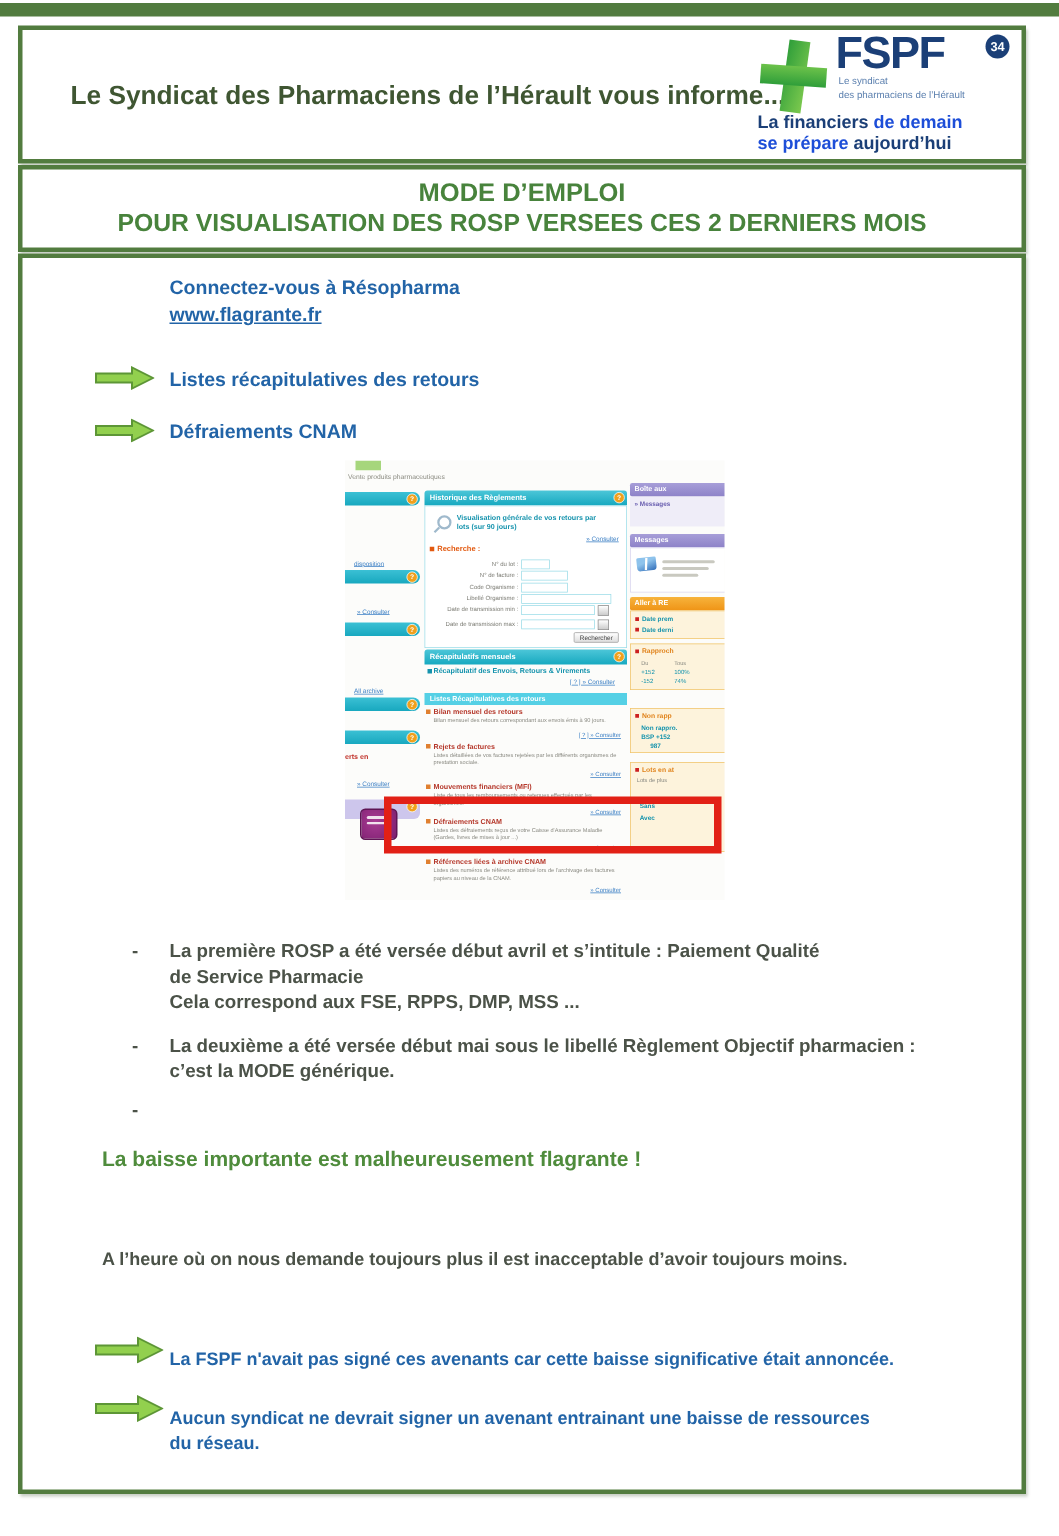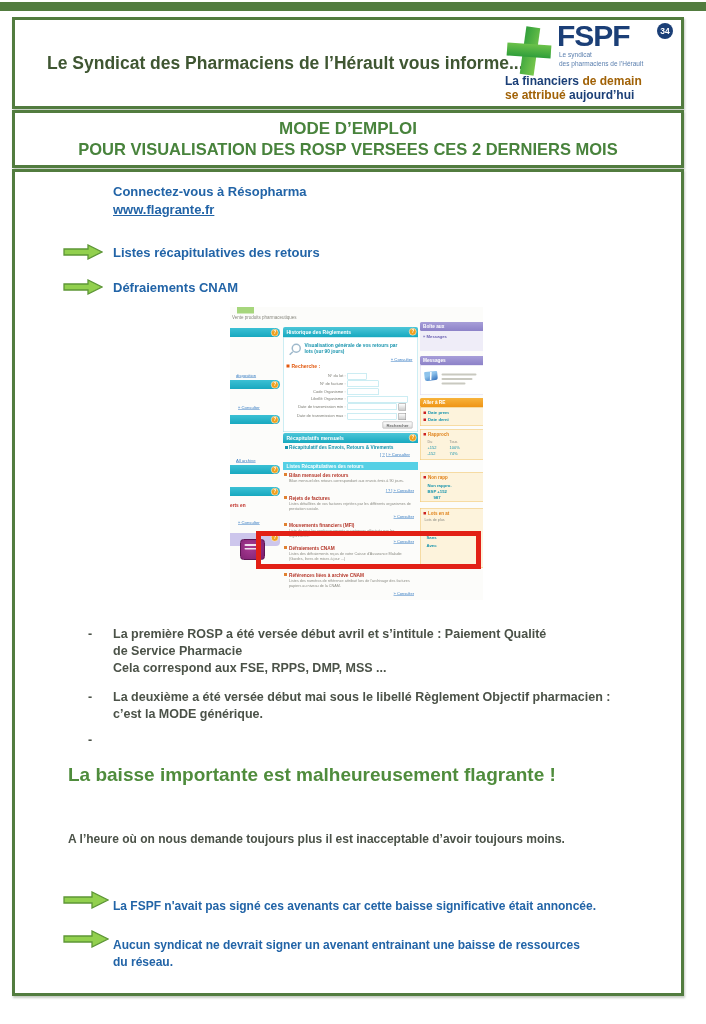--- a/index.html
+++ b/index.html
@@ -23,31 +23,31 @@
   
   .logo{position:absolute;right:6px;top:3px;width:172px;height:80px;}
   .cross{position:absolute;left:2px;top:4px;width:48px;height:48px;}
   .cross .cv{position:absolute;left:18px;top:0;width:14px;height:48px;background:linear-gradient(100deg,#2f9e3a,#7cc94e);transform:rotate(8deg);}
   .cross .ch{position:absolute;left:2px;top:17px;width:44px;height:13px;background:linear-gradient(180deg,#6cc24a,#2f9e3a);transform:rotate(4deg);}
   .logo-name{position:absolute;left:54px;top:-4px;font-size:30px;font-weight:bold;color:#1b3f77;letter-spacing:-1px;}
   .logo-dept{position:absolute;right:2px;top:0px;width:16px;height:16px;border-radius:50%;background:#1b3f77;
              color:#fff;font-size:8.5px;font-weight:bold;text-align:center;line-height:16px;}
   .logo-sub{position:absolute;left:56px;top:28px;font-size:6.5px;color:#5a7fae;line-height:1.35;}
   .logo-tag{position:absolute;left:2px;bottom:0;font-size:12px;font-weight:bold;line-height:1.15;white-space:nowrap;}
-  .navy{color:#1b3f77;} .grn{color:#a16207;}
+  .navy{color:#1b3f77;} .grn{color:#1d4ed8;}
 
   
   .abs{position:absolute;}
   .blue{color:#2264a7;font-weight:bold;}
   .connect{left:98px;top:11px;font-size:13px;line-height:18px;}
   .connect a{color:#2264a7;text-decoration:underline;font-weight:bold;cursor:pointer;}
   .arrow-label{font-size:13px;white-space:nowrap;}
   .body-line{font-size:12.5px;font-weight:bold;color:#4b5248;white-space:nowrap;}
   .dash{font-size:12.5px;font-weight:bold;color:#4b5248;}
-  .green-head{font-size:19px;font-weight:bold;color:#4f8c3c;white-space:nowrap;}
+  .green-head{font-size:14px;font-weight:bold;color:#4f8c3c;white-space:nowrap;}
   .para{font-size:12px;font-weight:bold;color:#4b5248;white-space:nowrap;}
   .foot-line{font-size:12px;font-weight:bold;color:#2264a7;white-space:nowrap;}
 
   
   .shot{position:absolute;left:215px;top:135px;width:253px;height:293px;overflow:hidden;background:#fcfcfa;}
   .shot-in{position:absolute;left:0;top:0;width:506px;height:586px;transform:scale(.5);transform-origin:0 0;}
   .s-tab{position:absolute;left:14px;top:0;width:34px;height:13px;background:#a6d67c;}
   .s-menu{position:absolute;left:4px;top:16px;font-size:9px;color:#8a8a80;white-space:nowrap;}
   .lbar{position:absolute;left:-12px;width:112px;height:18px;border-radius:0 9px 9px 0;
         background:linear-gradient(#3bc0d4,#18a8bf);}
@@ -118,21 +118,21 @@
         </div>
       <div class="logo-name">FSPF</div>
       <div class="logo-dept">34</div>
       <div class="logo-sub">
         <span>Le syndicat</span><br>
         <span>des pharmaciens de l’Hérault</span>
       </div>
       <div class="logo-tag">
         <div><span class="navy">La financiers</span>
              <span class="grn">de demain</span></div>
-        <div><span class="grn">se attribué</span>
+        <div><span class="grn">se prépare</span>
              <span class="navy">aujourd’hui</span></div>
       </div>
     </div>
   </div>
 
   <div class="gbox title-box">
     <div class="l1">MODE D’EMPLOI</div>
     <div class="l2">POUR VISUALISATION DES ROSP VERSEES CES 2 DERNIERS MOIS</div>
   </div>
 

